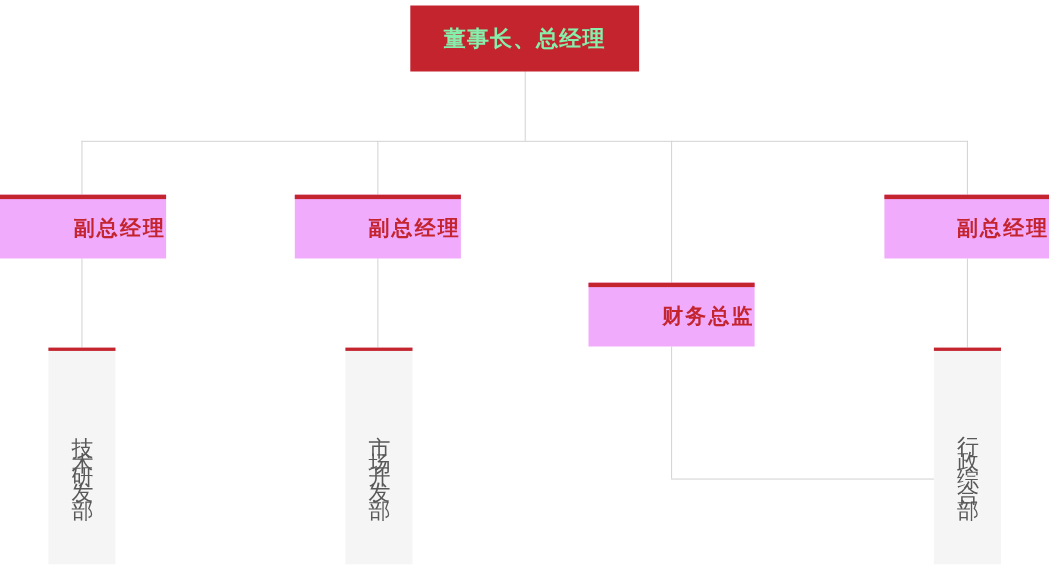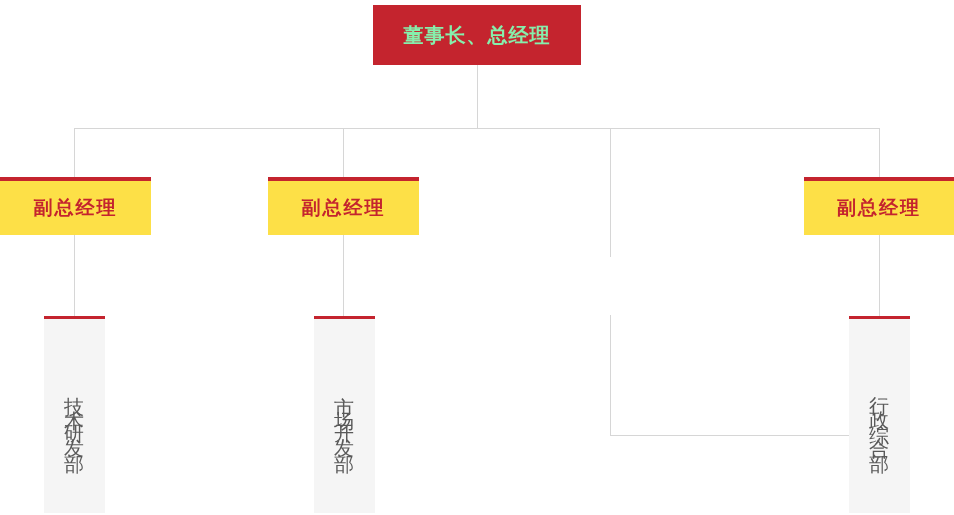--- a/index.html
+++ b/index.html
@@ -36,30 +36,30 @@
     display: flex;
     align-items: center;
     justify-content: center;
     box-sizing: border-box;
   }
 
   
   .node-l2 {
     position: absolute;
     width: 151px; height: 58px;
-    background: #fde047;
+    background: #f0abfc;
     border-top: 4px solid #c4242e;
     box-sizing: border-box;
     color: #c4242e;
     font-size: 19px;
     font-weight: bold;
     letter-spacing: 2px;
     display: flex;
     align-items: center;
-    justify-content: center;
+    justify-content: flex-end;
   }
   .node-vgm1 { left: 0px;   top: 177px; }
   .node-vgm2 { left: 268px; top: 177px; }
   .node-cfo  { left: 535px; top: 257px; }
   .node-vgm3 { left: 804px; top: 177px; width: 150px; }
 
   
   .node-dept {
     position: absolute;
     top: 316px;
@@ -103,20 +103,23 @@
   <div class="node-root">
     <span>董事长、总经理</span>
   </div>
 
   <div class="node-l2 node-vgm1">
     <span>副总经理</span>
   </div>
   <div class="node-l2 node-vgm2">
     <span>副总经理</span>
   </div>
+  <div class="node-l2 node-cfo">
+    <span>财务总监</span>
+  </div>
   <div class="node-l2 node-vgm3">
     <span>副总经理</span>
   </div>
 
   <div class="node-dept node-dept1">
     <span class="vtext">技术研发部</span>
   </div>
   <div class="node-dept node-dept2">
     <span class="vtext">市场开发部</span>
   </div>

